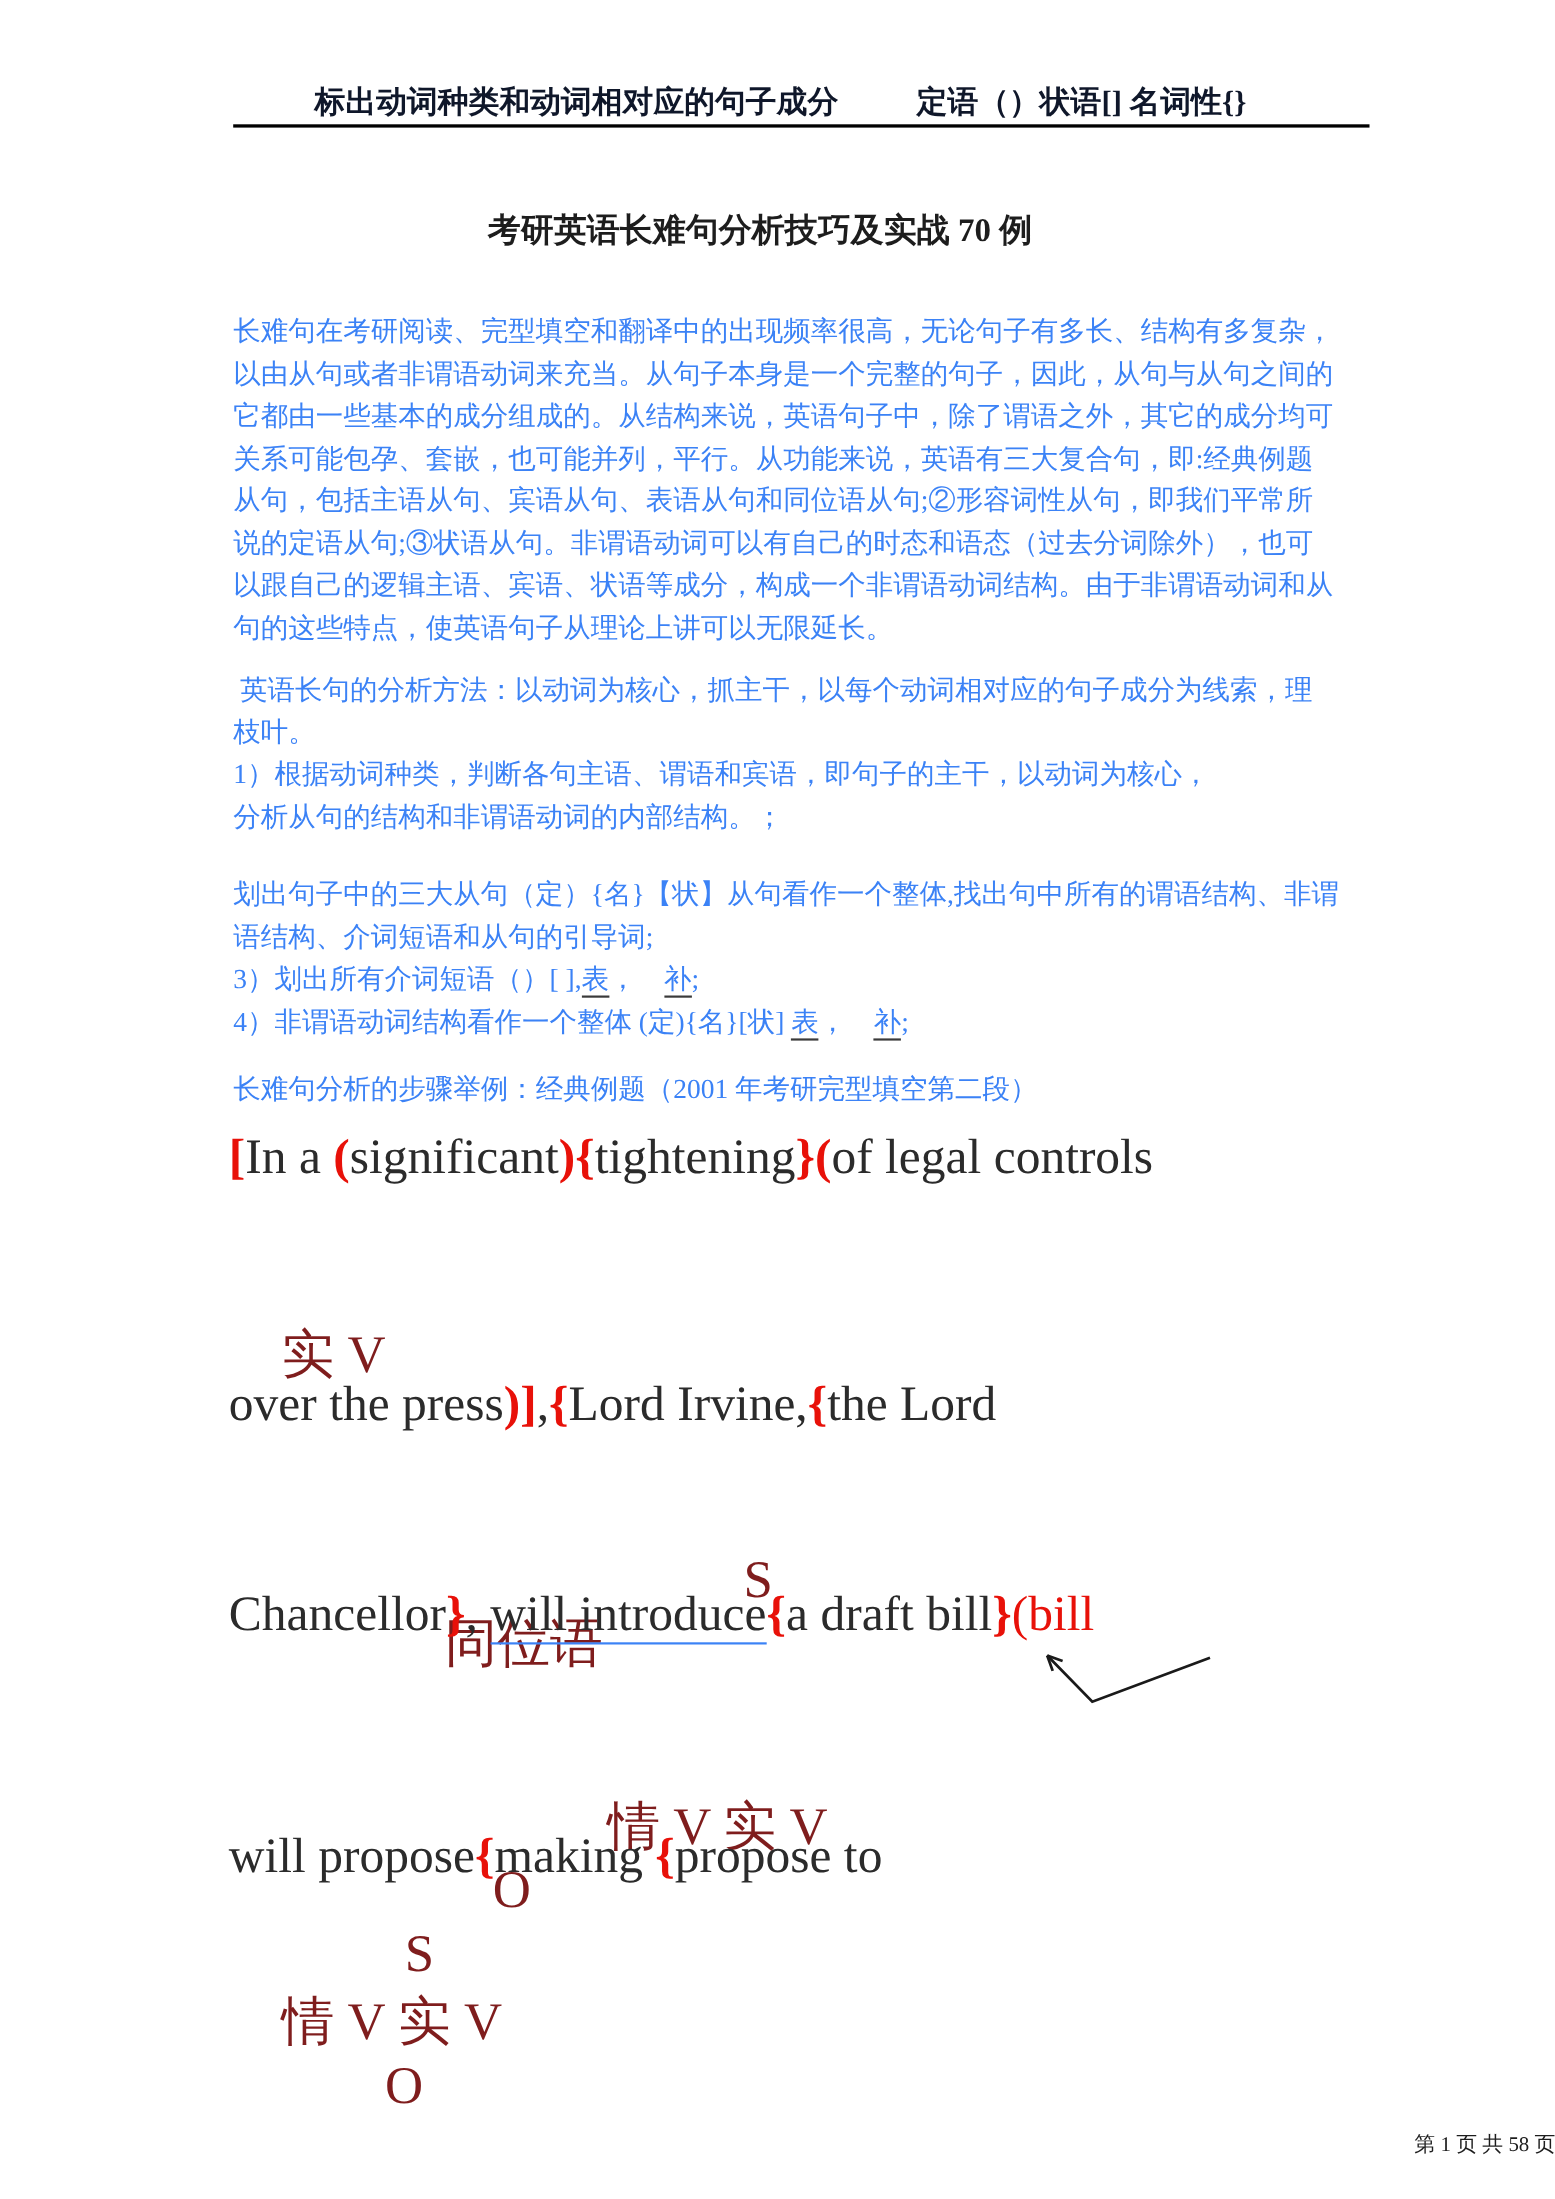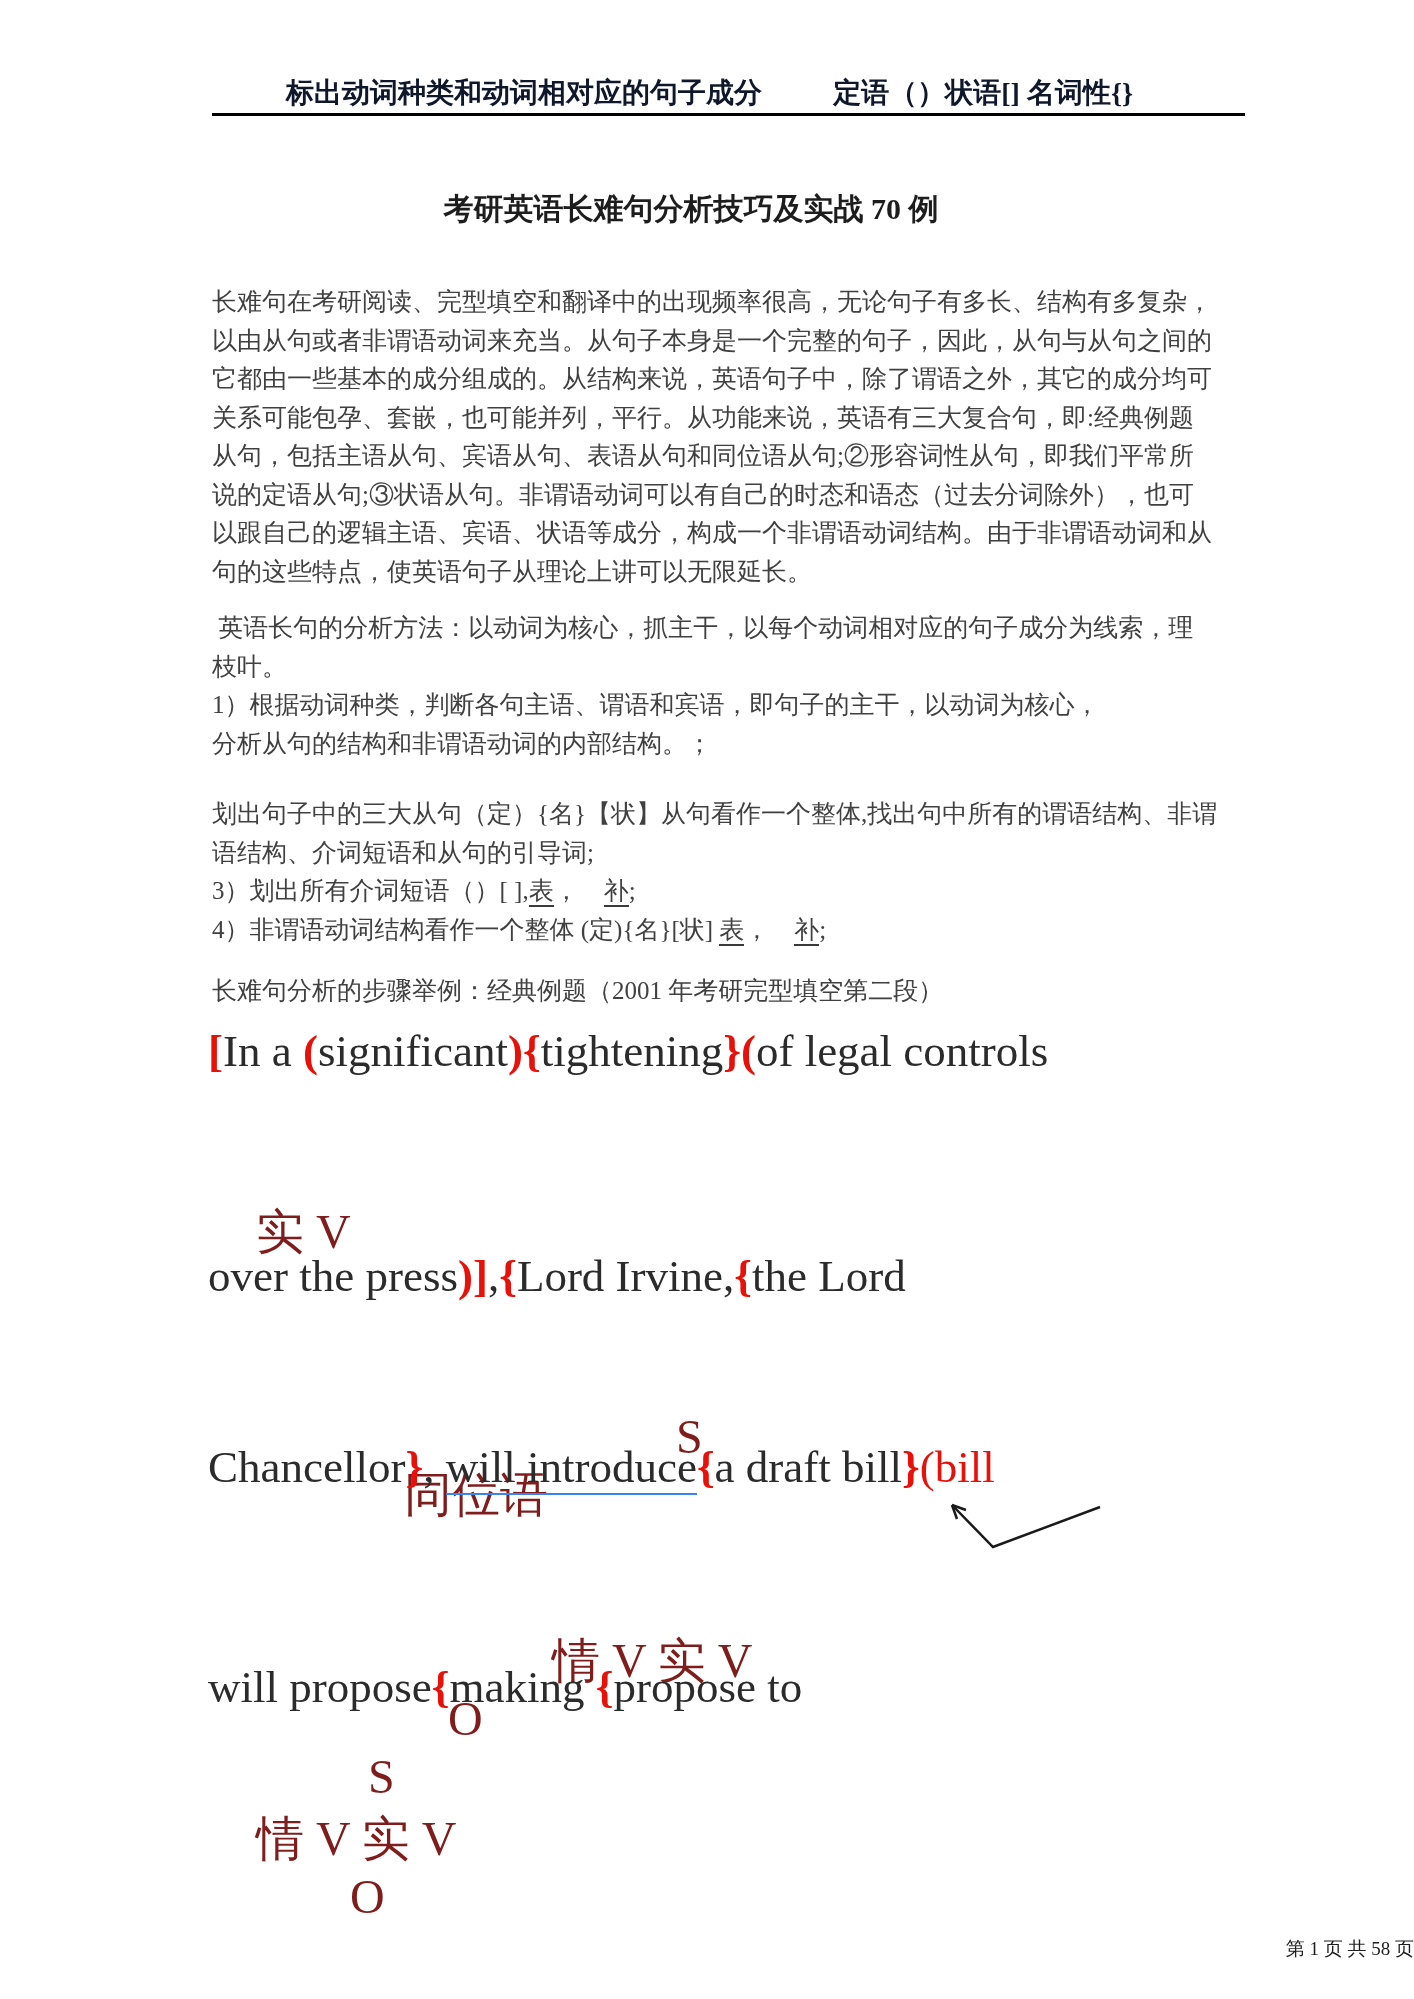--- a/index.html
+++ b/index.html
@@ -13,21 +13,21 @@
 
   .hdr { left:212px; width:1033px; top:74px; display:flex; justify-content:space-between;
          font-weight:bold; font-size:28px; color:#0f172a; }
   .hdr-left { margin-left:74px; }
   .hdr-right { margin-right:112px; }
   .rule { left:212px; width:1033px; top:113px; border-top:3px solid #000; height:0; }
 
   .title { left:0; width:1382px; top:189px; text-align:center;
            font-size:30px; font-weight:bold; color:#1d1d1d; }
 
-  .para { left:212px; width:1042px; font-size:25px; line-height:38.5px; color:#404040; }
+  .para { left:212px; width:1042px; font-size:25px; line-height:38.5px; color:#3b82f6; }
   .tline { white-space:pre-wrap; }
   .para .seg-u { border-bottom:2px solid #3a3a3a; padding-bottom:1px; }
 
   .big { left:208px; width:1206px; font-size:45px; line-height:58px;
          color:#2b2b2b; white-space:pre; }
   .seg-red { color:#e81109; }
   .seg-b { font-weight:bold; }
   .big .seg-u { border-bottom:2px solid #3b82f6; padding-bottom:1px; }
 
   .rednote { left:208px; font-size:48px; line-height:58px; color:#7f1d1d; white-space:pre; }

